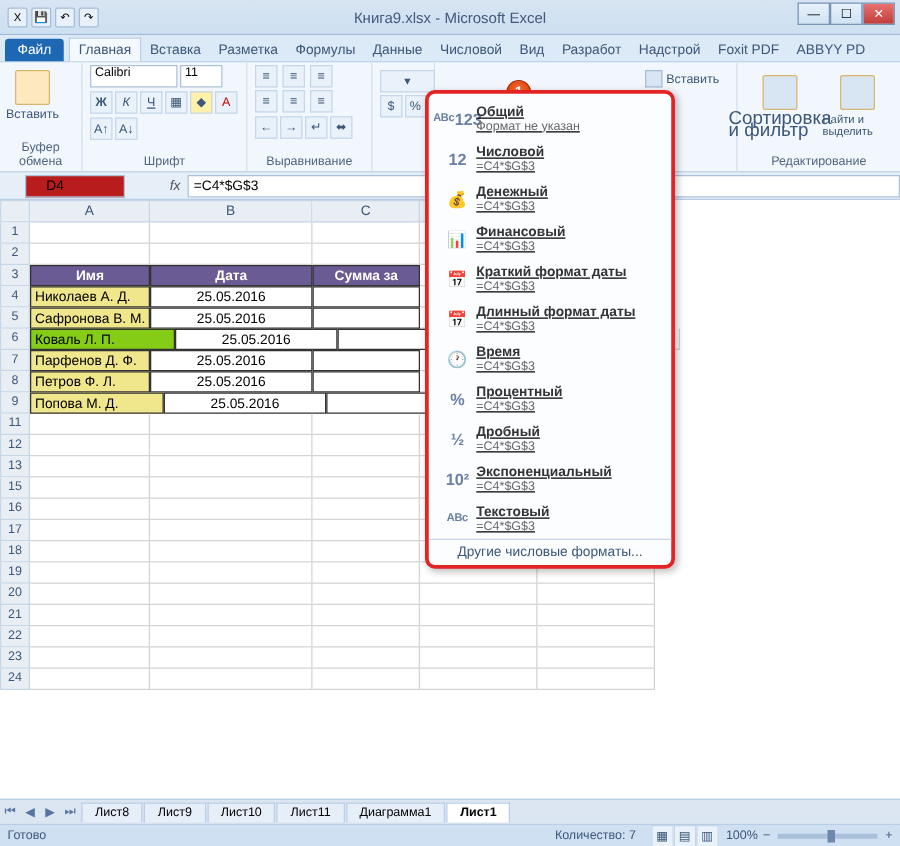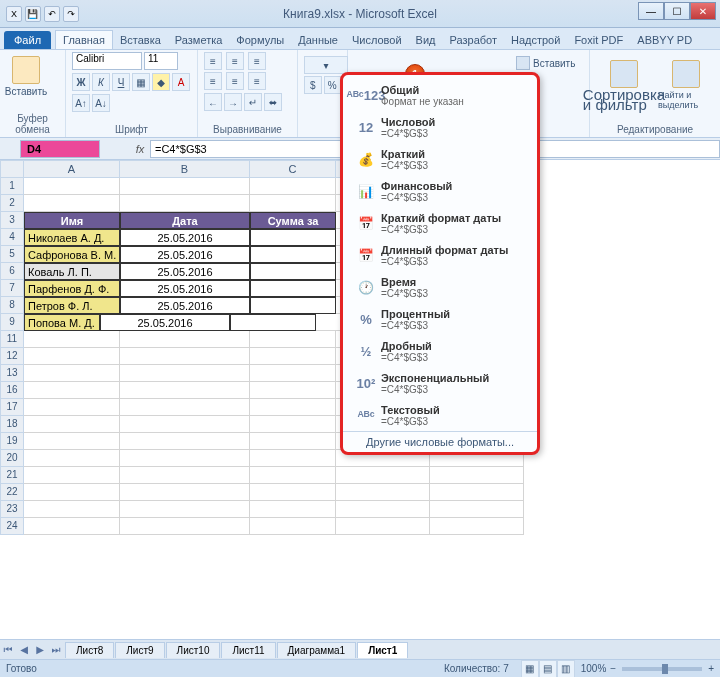--- a/index.html
+++ b/index.html
@@ -27,38 +27,38 @@
 .bigbtn { width: 40px; display:flex; flex-direction:column; align-items:center; font-size:10px; color:#3c5777; padding-top:4px; }
 .bigbtn .ico { width: 28px; height: 28px; background:#fce9c0; border:1px solid #d8b66f; border-radius:2px; margin-bottom:2px; }
 .fontrow { display:flex; gap:2px; align-items:center; }
 .fontsel { width:70px; height:18px; border:1px solid #abc0d9; background:#fff; font-size:10px; padding-left:3px; }
 .sizesel { width:34px; height:18px; border:1px solid #abc0d9; background:#fff; font-size:10px; padding-left:3px; }
 .minibtn { width:18px; height:18px; border:1px solid #c5d6e9; background:#e9f2fb; display:flex;align-items:center;justify-content:center;font-size:10px;color:#3c5777; }
 .aligngrid { display:grid; grid-template-columns:repeat(3,20px); gap:2px; }
 
 
 .fbar { height: 22px; background: #e6eef7; border-bottom:1px solid #b8cde6; display:flex; align-items:center; }
-.namebox { width:80px; height:18px; border:1px solid #abc0d9; background:#ec4899; margin-left:20px; padding-left:6px; font-size:11px; display:flex;align-items:center;font-weight:bold; }
+.namebox { width:80px; height:18px; border:1px solid #abc0d9; background:#b91c1c; margin-left:20px; padding-left:16px; font-size:11px; display:flex;align-items:center; }
 .fxlabel { width:20px; text-align:center; font-style:italic; font-size:11px; color:#555; margin-left:30px; }
 .formulainput { flex:1; height:18px; border:1px solid #abc0d9; background:#fff; padding-left:4px; font-size:11px; display:flex;align-items:center; }
 
 
 .sheet { position:relative; background:#fff; }
 .colheads { display:flex; height:18px; }
 .selall { width:24px; border:1px solid #c5d6e9; background:#e9eef4; }
 .ch { border:1px solid #c5d6e9; border-left:none; background:#e9eef4; text-align:center; font-size:11px; color:#3c5777; line-height:17px; }
 .row { display:flex; height:17px; }
 .rh { width:24px; border:1px solid #c5d6e9; border-top:none; background:#e9eef4; text-align:center; font-size:10px; color:#3c5777; line-height:16px; }
 .cell { border-right:1px solid #d4d4d4; border-bottom:1px solid #d4d4d4; font-size:11px; padding:0 3px; line-height:16px; overflow:hidden; white-space:nowrap; }
 
 
 .nfdrop { position:absolute; left:340px; top:72px; width:200px; background:#fbfdff; border:3px solid #e42424; border-radius:8px; padding:4px 0 0 0; z-index:10; box-shadow:2px 2px 6px rgba(0,0,0,.25); }
 .nfitem { display:flex; align-items:center; padding:3px 8px; cursor:default; }
 .nfico { width:30px; height:26px; display:flex;align-items:center;justify-content:center; font-size:13px; font-weight:bold; color:#6b80a4; }
-.nftxt { flex:1; }
+.nftxt { flex:1;text-decoration:underline; }
 .nftxt .nm { font-size:11px; font-weight:bold; color:#333; }
 .nftxt .sub { font-size:10px; color:#666; }
 .nffoot { border-top:1px solid #c5d6e9; padding:4px 8px; font-size:11px; color:#3c5777; text-align:center; }
 .badge { position:absolute; width:20px; height:20px; border-radius:50%; background:radial-gradient(#ff7a3c,#d73a00); color:#fff; font-size:11px; font-weight:bold; display:flex;align-items:center;justify-content:center; border:1px solid #a82a00; }
 
 
 .sheettabs { position:absolute; bottom:18px; left:0; right:0; height:20px; background:#dbe6f2; border-top:1px solid #b8cde6; display:flex; align-items:center; font-size:10px; }
 .navarr { width:16px; text-align:center; color:#5873a0; }
 .stab { padding:2px 10px; background:#e6eef7; border:1px solid #b8cde6; border-bottom:none; margin-left:1px; }
 .stab.active { background:#fff; font-weight:bold; }
@@ -242,21 +242,21 @@
     <div class="row">
       <div class="rh">5</div>
       <div class="cell" style="width:96px;background:#f0e68c;border:1px solid #333">Сафронова В. М.</div>
       <div class="cell" style="width:130px;text-align:center;border:1px solid #333">25.05.2016</div>
       <div class="cell" style="width:86px;border:1px solid #333"></div>
       <div class="cell" style="width:94px"></div>
       <div class="cell" style="width:94px"></div>
     </div>
     <div class="row">
       <div class="rh">6</div>
-      <div class="cell" style="width:96px;background:#e5e5e5;border:1px solid #333">Коваль Л. П.</div>
+      <div class="cell" style="width:116px;background:#84cc16;border:1px solid #333">Коваль Л. П.</div>
       <div class="cell" style="width:130px;text-align:center;border:1px solid #333">25.05.2016</div>
       <div class="cell" style="width:86px;border:1px solid #333"></div>
       <div class="cell" style="width:94px"></div>
       <div class="cell" style="width:94px"></div>
     </div>
     <div class="row">
       <div class="rh">7</div>
       <div class="cell" style="width:96px;background:#f0e68c;border:1px solid #333">Парфенов Д. Ф.</div>
       <div class="cell" style="width:130px;text-align:center;border:1px solid #333">25.05.2016</div>
       <div class="cell" style="width:86px;border:1px solid #333"></div>
@@ -266,21 +266,21 @@
     <div class="row">
       <div class="rh">8</div>
       <div class="cell" style="width:96px;background:#f0e68c;border:1px solid #333">Петров Ф. Л.</div>
       <div class="cell" style="width:130px;text-align:center;border:1px solid #333">25.05.2016</div>
       <div class="cell" style="width:86px;border:1px solid #333"></div>
       <div class="cell" style="width:94px"></div>
       <div class="cell" style="width:94px"></div>
     </div>
     <div class="row">
       <div class="rh">9</div>
-      <div class="cell" style="width:76px;background:#f0e68c;border:1px solid #333">Попова М. Д.</div>
+      <div class="cell" style="width:107px;background:#f0e68c;border:1px solid #333">Попова М. Д.</div>
       <div class="cell" style="width:130px;text-align:center;border:1px solid #333">25.05.2016</div>
       <div class="cell" style="width:86px;border:1px solid #333"></div>
       <div class="cell" style="width:94px"></div>
       <div class="cell" style="width:94px"></div>
     </div>
     <div class="row">
       <div class="rh">11</div>
       <div class="cell" style="width:96px"></div>
       <div class="cell" style="width:130px"></div>
       <div class="cell" style="width:86px"></div>
@@ -297,20 +297,28 @@
     </div>
     <div class="row">
       <div class="rh">13</div>
       <div class="cell" style="width:96px"></div>
       <div class="cell" style="width:130px"></div>
       <div class="cell" style="width:86px"></div>
       <div class="cell" style="width:94px"></div>
       <div class="cell" style="width:94px"></div>
     </div>
     <div class="row">
+      <div class="rh">15</div>
+      <div class="cell" style="width:96px"></div>
+      <div class="cell" style="width:130px"></div>
+      <div class="cell" style="width:86px"></div>
+      <div class="cell" style="width:94px"></div>
+      <div class="cell" style="width:94px"></div>
+    </div>
+    <div class="row">
       <div class="rh">16</div>
       <div class="cell" style="width:96px"></div>
       <div class="cell" style="width:130px"></div>
       <div class="cell" style="width:86px"></div>
       <div class="cell" style="width:94px"></div>
       <div class="cell" style="width:94px"></div>
     </div>
     <div class="row">
       <div class="rh">17</div>
       <div class="cell" style="width:96px"></div>
@@ -388,21 +396,21 @@
     <div class="nfitem">
       <div class="nfico">12</div>
       <div class="nftxt">
         <div class="nm">Числовой</div>
         <div class="sub">=C4*$G$3</div>
       </div>
     </div>
     <div class="nfitem">
       <div class="nfico">💰</div>
       <div class="nftxt">
-        <div class="nm">Краткий</div>
+        <div class="nm">Денежный</div>
         <div class="sub">=C4*$G$3</div>
       </div>
     </div>
     <div class="nfitem">
       <div class="nfico">📊</div>
       <div class="nftxt">
         <div class="nm">Финансовый</div>
         <div class="sub">=C4*$G$3</div>
       </div>
     </div>

